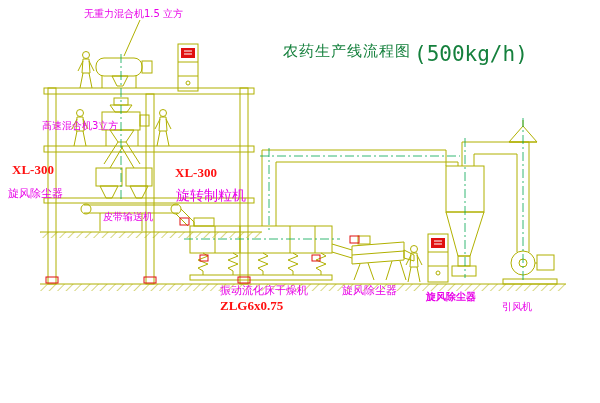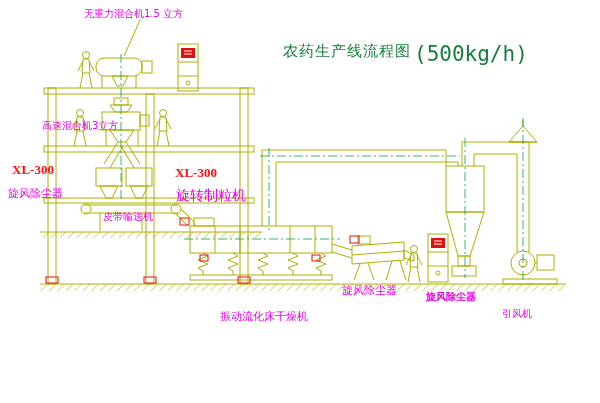--- a/index.html
+++ b/index.html
@@ -214,20 +214,21 @@
   <div class="lbl" style="left:42px;top:120px;">高速混合机3立方</div>
 
   <div class="lbl-red" style="left:12px;top:162px;">XL-300</div>
   <div class="lbl" style="left:8px;top:188px;font-size:11px;">旋风除尘器</div>
 
   <div class="lbl-red" style="left:175px;top:165px;">XL-300</div>
   <div class="lbl" style="left:176px;top:188px;font-size:14px;">旋转制粒机</div>
 
   <div class="lbl" style="left:103px;top:212px;font-family:Liberation Mono, monospace;">皮带输送机</div>
 
-  <div class="lbl" style="left:220px;top:285px;font-size:11px;margin-top:26px;">振动流化床干燥机</div>
+  <div class="lbl" style="left:220px;top:285px;font-size:11px;">振动流化床干燥机</div>
+  <div class="lbl-red" style="left:220px;top:298px;">ZLG6x0.75</div>
 
   <div class="lbl" style="left:342px;top:285px;font-size:11px;">旋风除尘器</div>
 
   <div class="lbl" style="left:426px;top:291px;font-weight:bold;">旋风除尘器</div>
-  <div class="lbl" style="left:502px;top:308px;">引风机</div>
+  <div class="lbl" style="left:502px;top:301px;">引风机</div>
 
 </div>
 
 </body></html>

